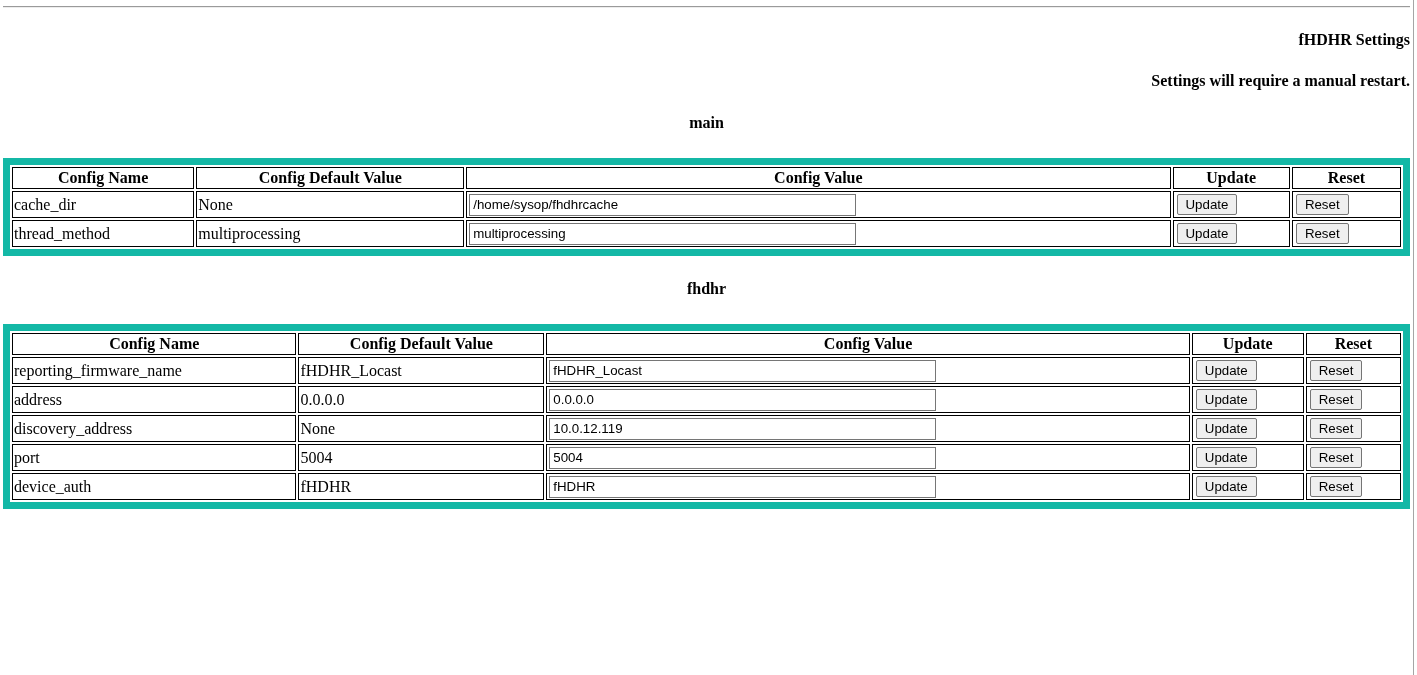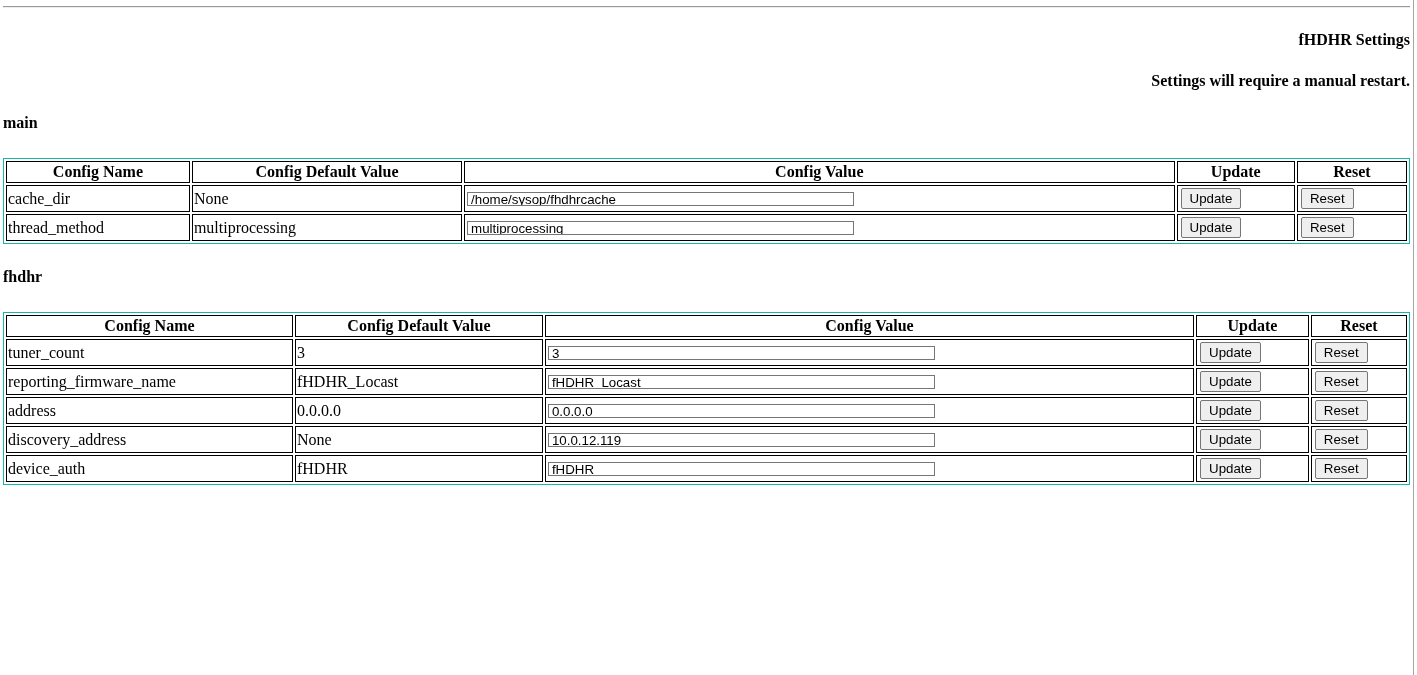--- a/index.html
+++ b/index.html
@@ -17,28 +17,29 @@
     margin: 3px 0 0 0;
   }
   .center-heading {
     text-align: right;
     font-weight: bold;
     font-size: 16px;
     margin: 23px 0 22px 0;
     font-family: "Liberation Serif", serif;
   }
   .section-heading {
+    text-align: center;
     font-weight: bold;
     font-size: 16px;
     margin: 24px 0 26px 0;
     font-family: "Liberation Serif", serif;
   }
   table.config-table {
     width: 100%;
-    border: 1px solid #14b8a6;
+    border: 7px solid #14b8a6;
     border-collapse: separate;
     border-spacing: 2px;
     table-layout: fixed;
   }
   table.config-table th,
   table.config-table td {
     border: 1px solid #000;
     padding: 0 1px;
     overflow: hidden;
     white-space: nowrap;
@@ -51,21 +52,21 @@
     line-height: 20px;
   }
   table.config-table td {
     font-size: 16px;
     text-align: left;
     vertical-align: middle;
   }
   input.config-input {
     width: 387px;
     max-width: 96%;
-    height: 14px;
+    height: 22px;
     box-sizing: border-box;
     border: 1px solid #767676;
     background: #fff;
     padding: 1px 3px;
     margin: 1px 0 1px 1px;
     font-family: "Liberation Sans", sans-serif;
     font-size: 13.3px;
     color: #000;
   }
   button.form-button {
@@ -145,27 +146,20 @@
         <tr>
           <th>Config Name</th>
           <th>Config Default Value</th>
           <th>Config Value</th>
           <th>Update</th>
           <th>Reset</th>
         </tr>
       </thead>
       <tbody>
         <tr>
-          <td>tuner_count</td>
-          <td>3</td>
-          <td><input type="text" class="config-input" value="3" style=""></td>
-          <td><button type="button" class="form-button">Update</button></td>
-          <td><button type="button" class="form-button">Reset</button></td>
-        </tr>
-        <tr>
           <td>reporting_firmware_name</td>
           <td>fHDHR_Locast</td>
           <td><input type="text" class="config-input" value="fHDHR_Locast" style=""></td>
           <td><button type="button" class="form-button">Update</button></td>
           <td><button type="button" class="form-button">Reset</button></td>
         </tr>
         <tr>
           <td>address</td>
           <td>0.0.0.0</td>
           <td><input type="text" class="config-input" value="0.0.0.0" style=""></td>
@@ -173,20 +167,27 @@
           <td><button type="button" class="form-button">Reset</button></td>
         </tr>
         <tr>
           <td>discovery_address</td>
           <td>None</td>
           <td><input type="text" class="config-input" value="10.0.12.119" style=""></td>
           <td><button type="button" class="form-button">Update</button></td>
           <td><button type="button" class="form-button">Reset</button></td>
         </tr>
         <tr>
+          <td>port</td>
+          <td>5004</td>
+          <td><input type="text" class="config-input" value="5004" style=""></td>
+          <td><button type="button" class="form-button">Update</button></td>
+          <td><button type="button" class="form-button">Reset</button></td>
+        </tr>
+        <tr>
           <td>device_auth</td>
           <td>fHDHR</td>
           <td><input type="text" class="config-input" value="fHDHR" style=""></td>
           <td><button type="button" class="form-button">Update</button></td>
           <td><button type="button" class="form-button">Reset</button></td>
         </tr>
       </tbody>
     </table>
   </div>
 

